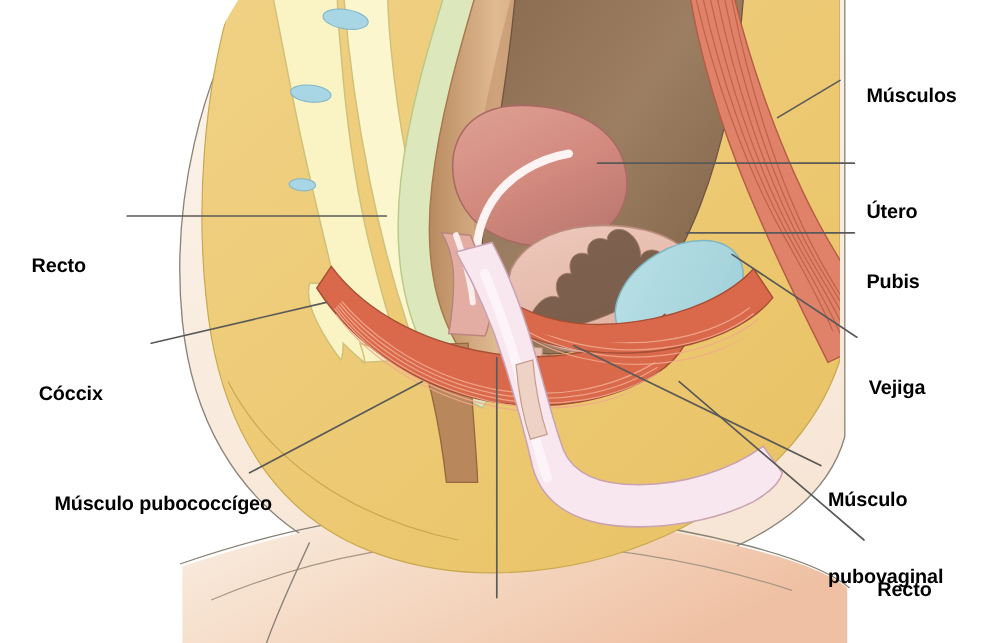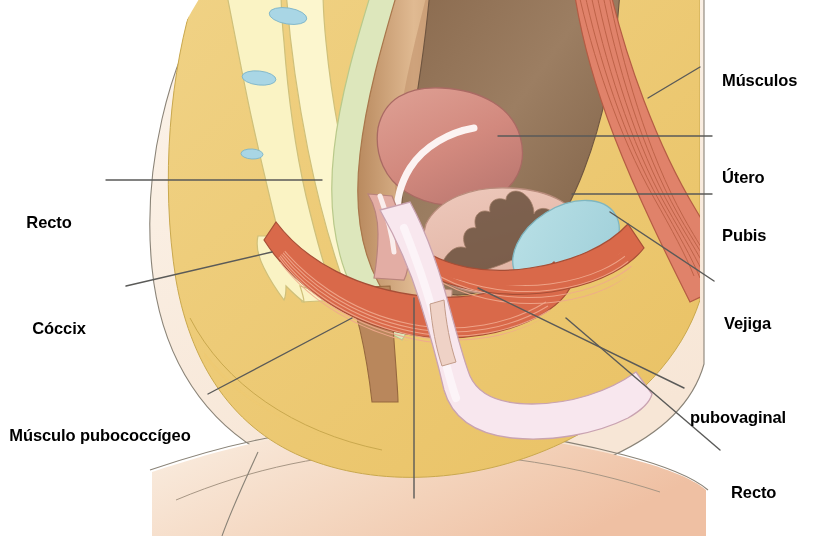--- a/index.html
+++ b/index.html
@@ -280,36 +280,37 @@
 
   <div class="lbl right" style="left:722px; top:183px;">
     <div>Pubis</div>
   </div>
 
   <div class="lbl right" style="left:724px; top:271px;">
     <div>Vejiga</div>
   </div>
 
   <div class="lbl right" style="left:690px; top:365px;">
+    <div>Músculo</div>
     <div>pubovaginal</div>
   </div>
 
   <div class="lbl right" style="left:731px; top:440px;">
     <div>Recto</div>
   </div>
 
   <div class="lbl left" style="left:0px; top:170px; width:98px;">
     <div>Recto</div>
   </div>
 
   <div class="lbl left" style="left:0px; top:276px; width:118px;">
     <div>Cóccix</div>
   </div>
 
-  <div class="lbl left" style="left:0px; top:383px; width:200px;">
+  <div class="lbl left" style="left:0px; top:368px; width:200px;padding-left:36px;">
     <div>Músculo pubococcígeo</div>
   </div>
 
   <div class="lbl center" style="left:264px; top:509px; width:300px;">
     
   </div>
 
 </div>
 
 </body></html>

